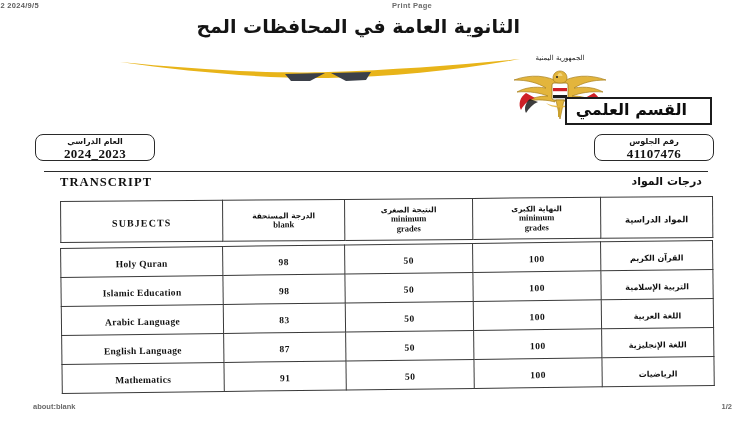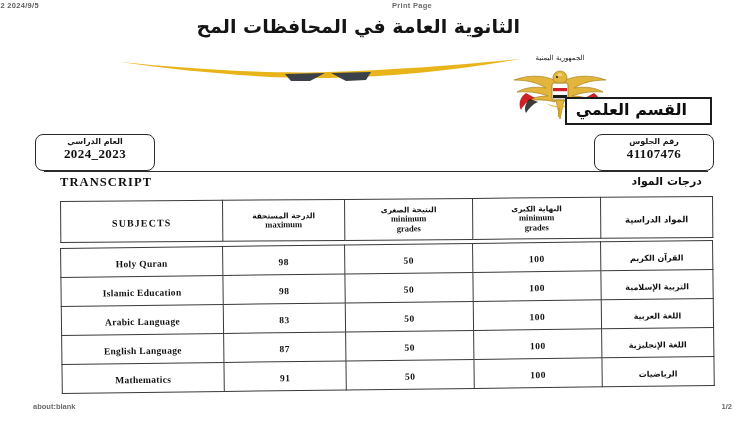--- a/index.html
+++ b/index.html
@@ -138,21 +138,21 @@
   }
 
   
   .pill {
     position: absolute;
     border: 1.2px solid #2a2a2a;
     border-radius: 8px;
     text-align: center;
     background: #fff;
     direction: rtl;
-    padding: 2px 7px 11px 7px;
+    padding: 2px 7px 1px 7px;
     line-height: 10px;
   }
   .pill .lbl {
     font-family: "DejaVu Sans", sans-serif;
     font-size: 8px;
     font-weight: bold;
     color: #171717;
     display: block;
   }
   .pill .val {
@@ -381,21 +381,21 @@
           <col class="c-max">
           <col class="c-ar">
       </colgroup>
       <thead>
         <tr>
           <td>
             <span class="hd-en">SUBJECTS</span>
           </td>
           <td>
             <span class="hd-ar">الدرجة المستحقة</span>
-            <span class="hd-en-sm">maximum</span>
+            <span class="hd-en-sm">blank</span>
           </td>
           <td>
             <span class="hd-ar">النتيجة الصغرى</span>
             <span class="hd-en-sm">minimum</span>
             <span class="hd-en-sm">grades</span>
           </td>
           <td>
             <span class="hd-ar">النهاية الكبرى</span>
             <span class="hd-en-sm">minimum</span>
             <span class="hd-en-sm">grades</span>

